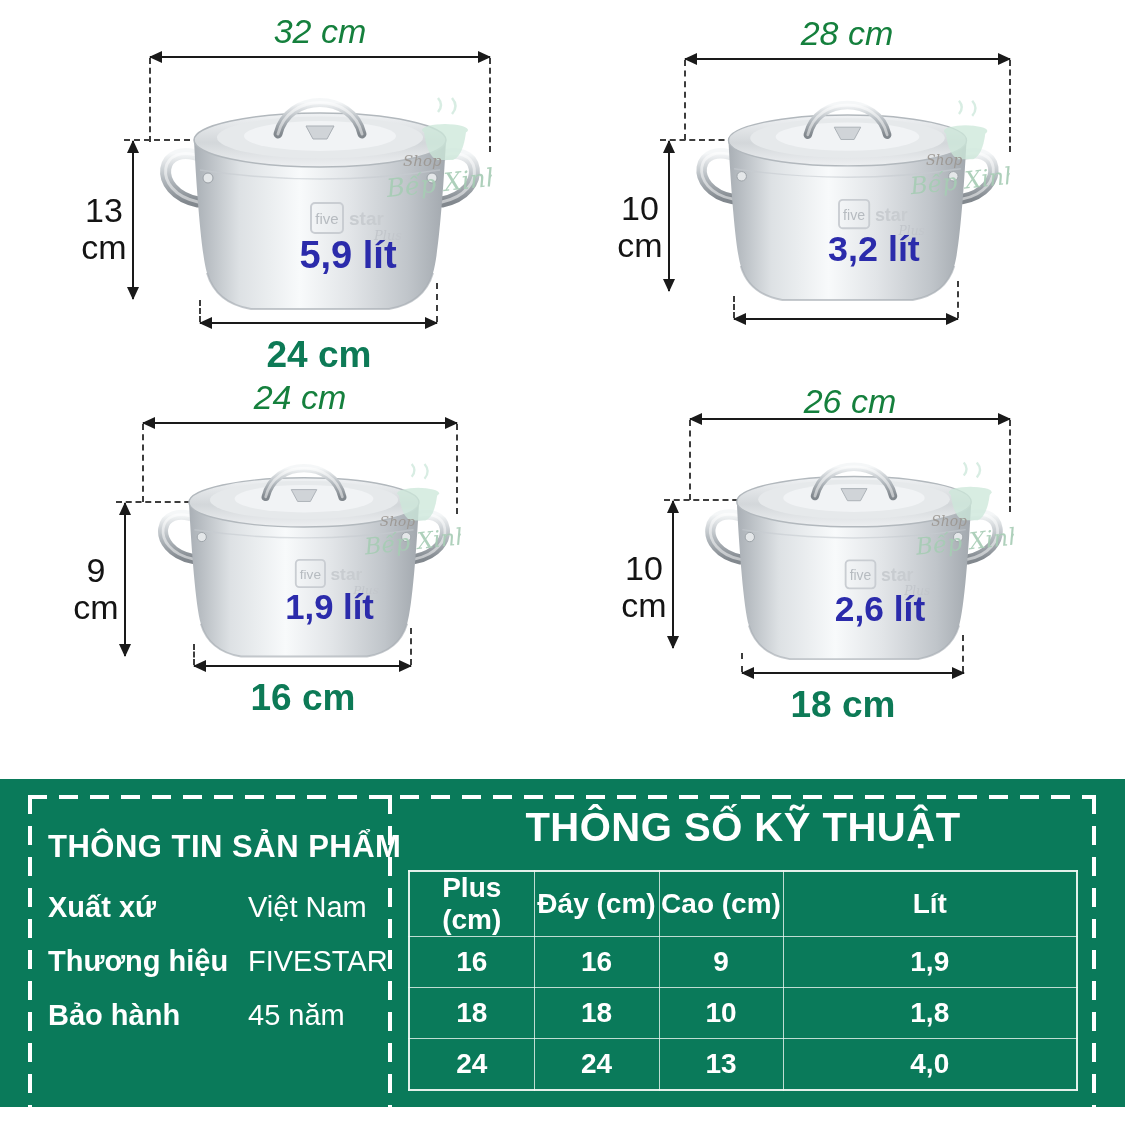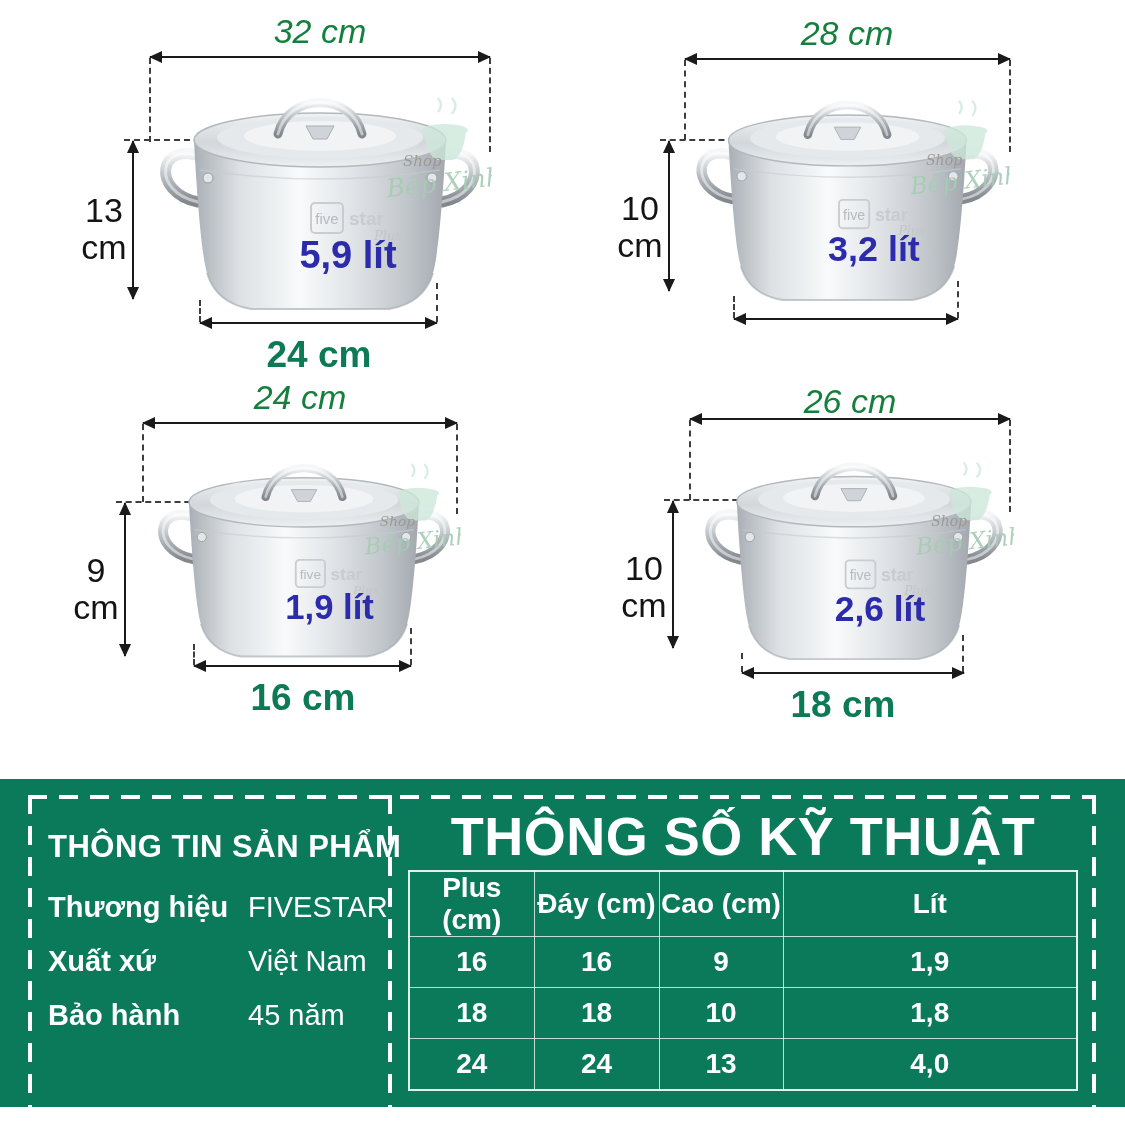--- a/index.html
+++ b/index.html
@@ -30,21 +30,21 @@
   
   .specs{position:absolute;left:0;top:732px;width:1125px;height:328px;background:#0a7a5a;margin-top:47px;}
   .dash-edge{position:absolute;background:repeating-linear-gradient(90deg,#fff 0 19px,transparent 19px 31px);}
   .dash-edge.vert{background:repeating-linear-gradient(180deg,#fff 0 19px,transparent 19px 31px);}
   .info-title{position:absolute;left:48px;top:50px;font-size:31px;font-weight:bold;color:#fff;letter-spacing:.5px;}
   .info-rows{position:absolute;left:48px;top:112px;width:332px;}
   .info-row{position:relative;height:54px;}
   .info-label{position:absolute;left:0;top:0;font-size:29px;font-weight:bold;color:#fff;}
   .info-value{position:absolute;left:200px;top:0;font-size:29px;color:#fff;white-space:nowrap;}
   .table-title{position:absolute;left:408px;top:26px;width:670px;text-align:center;
-    font-size:54px;font-weight:bold;color:#fff;letter-spacing:.5px;}
+    font-size:40px;font-weight:bold;color:#fff;letter-spacing:.5px;}
   .spec-table{position:absolute;left:408px;top:91px;width:670px;border-collapse:collapse;
     table-layout:fixed;border:2px solid rgba(238,247,242,.95);}
   .spec-table th,.spec-table td{border:1px solid rgba(235,245,240,.8);color:#fff;
     font-size:28px;font-weight:bold;text-align:center;padding:0;}
   .spec-table th{height:52px;}
   .spec-table td{height:50px;}
 </style>
 </head>
 <body>
 
@@ -287,26 +287,26 @@
   <div class="specs">
     <div class="dash-edge" style="left:28px;top:16px;width:1068px;height:4px;"></div>
     <div class="dash-edge" style="left:28px;top:368px;width:1068px;height:4px;"></div>
     <div class="dash-edge vert" style="left:28px;top:16px;width:4px;height:356px;"></div>
     <div class="dash-edge vert" style="left:1092px;top:16px;width:4px;height:356px;"></div>
     <div class="dash-edge vert" style="left:388px;top:16px;width:4px;height:356px;"></div>
 
     <div class="info-title">THÔNG TIN SẢN PHẨM</div>
     <div class="info-rows">
       <div class="info-row">
+        <span class="info-label">Xuất xứ</span>
+        <span class="info-value">Việt Nam</span>
+      </div>
+      <div class="info-row">
         <span class="info-label">Thương hiệu</span>
         <span class="info-value">FIVESTAR</span>
-      </div>
-      <div class="info-row">
-        <span class="info-label">Xuất xứ</span>
-        <span class="info-value">Việt Nam</span>
       </div>
       <div class="info-row">
         <span class="info-label">Bảo hành</span>
         <span class="info-value">45 năm</span>
       </div>
     </div>
 
     <div class="table-title">THÔNG SỐ KỸ THUẬT</div>
     <table class="spec-table">
       <colgroup>

